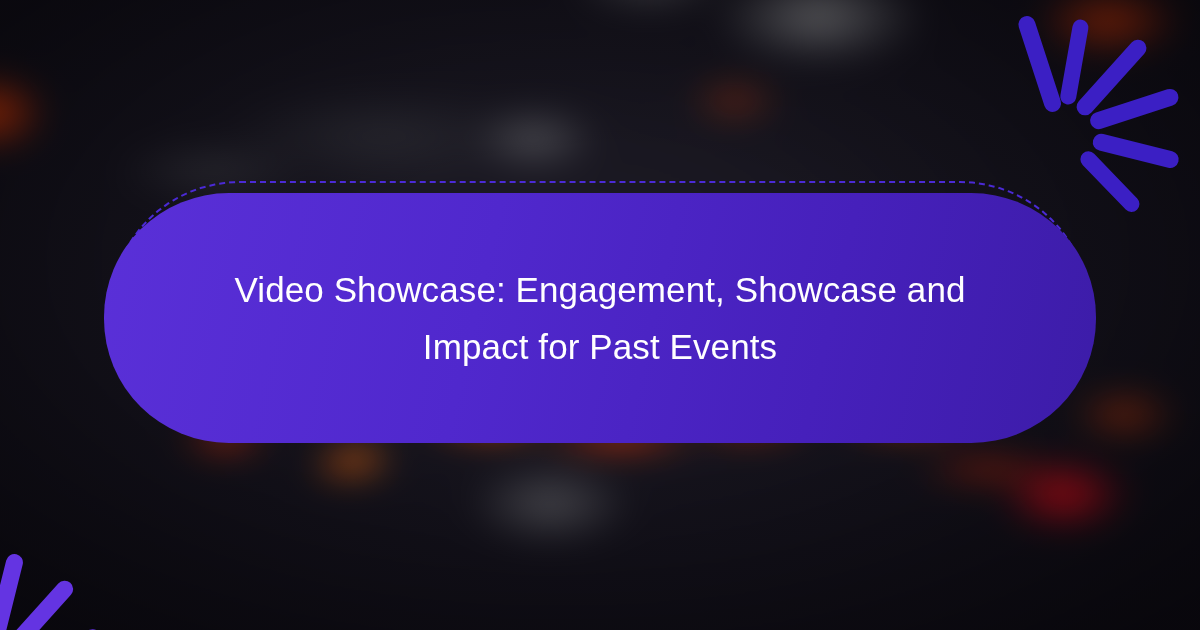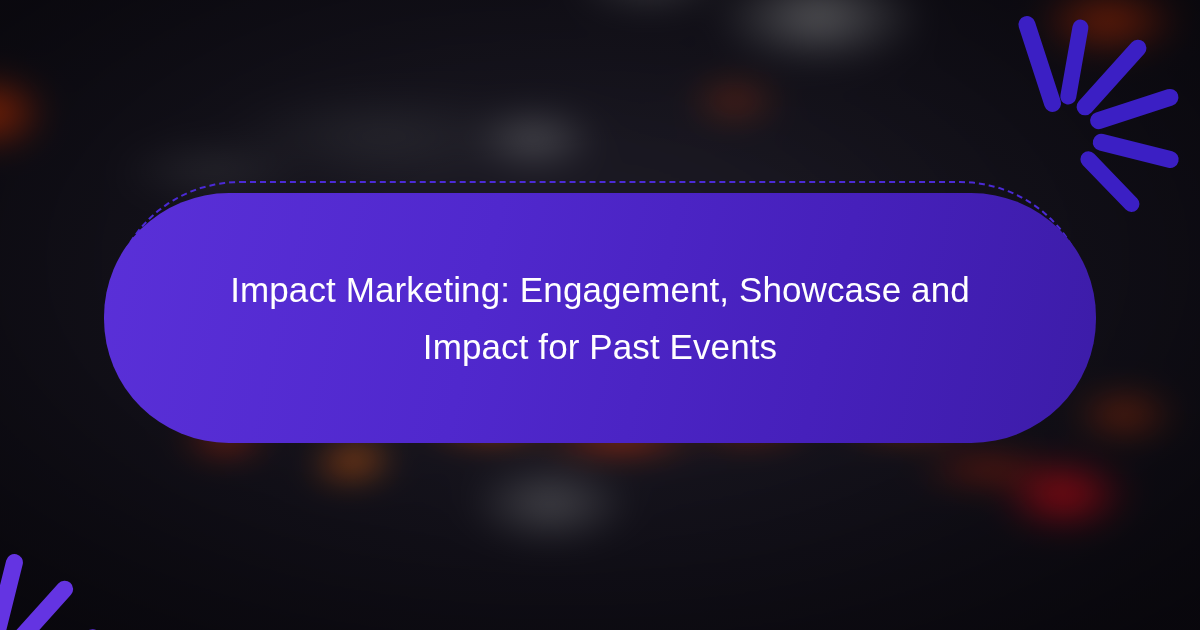--- a/index.html
+++ b/index.html
@@ -140,16 +140,16 @@
     </div>
   <div class="starburst starburst-bl">
       <span class="ray" style="width: 96px; height: 17px; top: -8.5px; left: 0px; background: rgb(100, 52, 226); transform: rotate(-76deg) translateX(30px);"></span>
       <span class="ray" style="width: 94px; height: 17px; top: -8.5px; left: 0px; background: rgb(100, 52, 226); transform: rotate(-48deg) translateX(32px);"></span>
       <span class="ray" style="width: 88px; height: 17px; top: -8.5px; left: 0px; background: rgb(100, 52, 226); transform: rotate(-20deg) translateX(34px);"></span>
     </div>
 
   <div class="card-dashes"></div>
 
   <div class="card">
-    <h1 class="card-title">Impact Marketing: Engagement, Showcase and Impact for Past Events</h1>
+    <h1 class="card-title">Video Showcase: Engagement, Showcase and Impact for Past Events</h1>
   </div>
 
 </div>
 
 </body></html>

